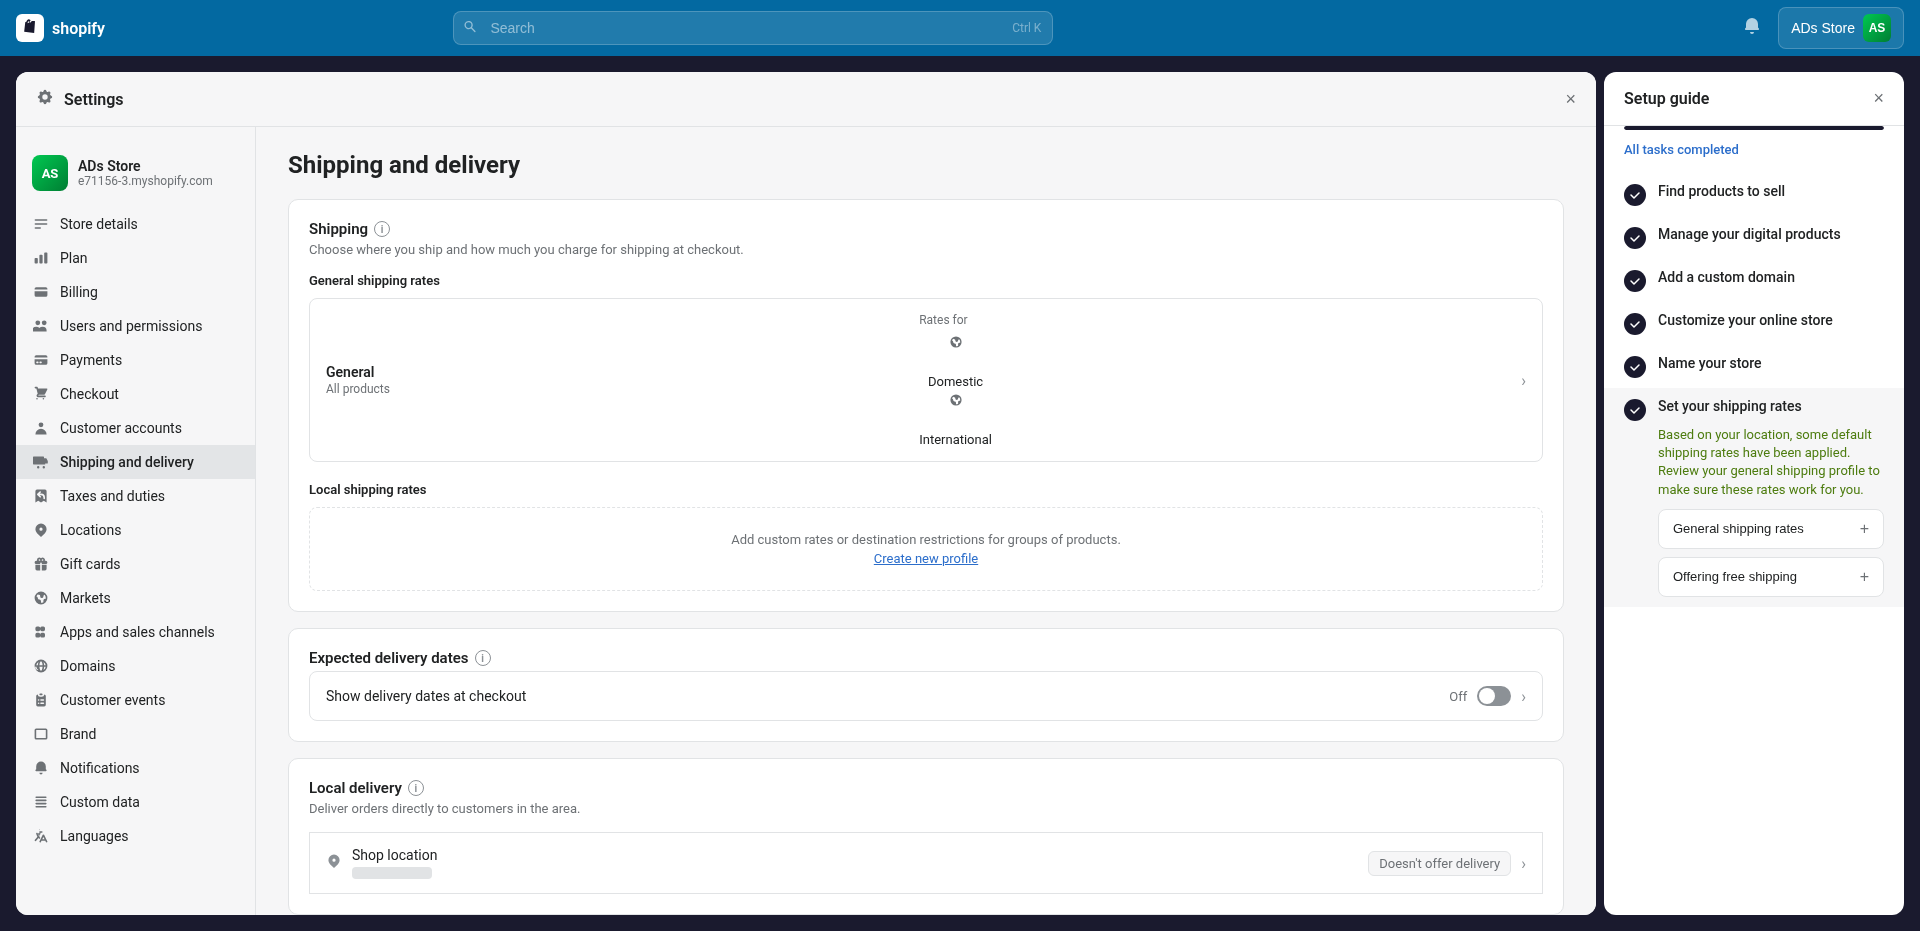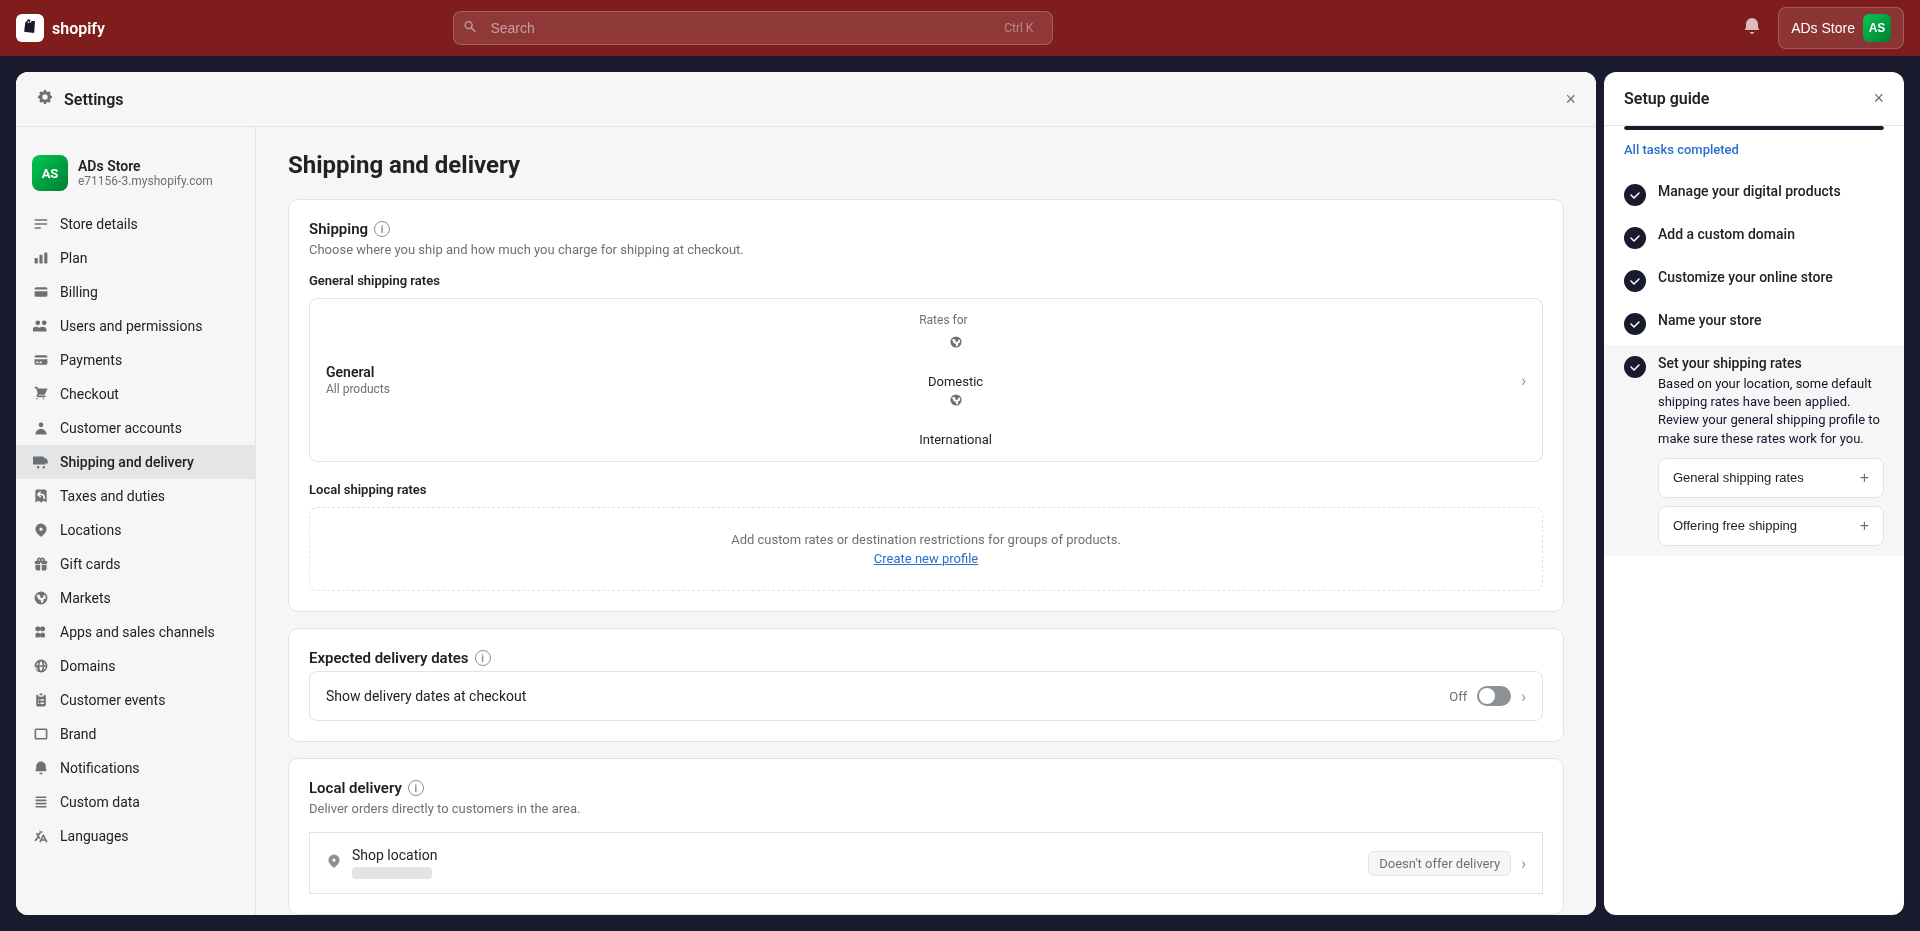--- a/index.html
+++ b/index.html
@@ -1,20 +1,20 @@
 <!DOCTYPE html>
 <html><head>
   <meta charset="utf-8">
   <style>
     * { box-sizing: border-box; margin: 0; padding: 0; }
     body { font-family: -apple-system, BlinkMacSystemFont, 'Segoe UI', Roboto, sans-serif; background: #1a1a2e; font-size: 14px; color: #202223; }
 
     
     .topnav {
-      background: #7f1d1d;
+      background: #0369a1;
       height: 56px;
       display: flex;
       align-items: center;
       padding: 0 16px;
       gap: 12px;
     }
     .topnav-logo {
       display: flex;
       align-items: center;
       gap: 8px;
@@ -51,21 +51,21 @@
     .search-bar input::placeholder { color: rgba(255,255,255,0.5); }
     .search-icon-wrap {
       position: absolute;
       left: 10px;
       top: 50%;
       transform: translateY(-50%);
       color: rgba(255,255,255,0.5);
     }
     .search-shortcut {
       position: absolute;
-      right: 20px;
+      right: 12px;
       top: 50%;
       transform: translateY(-50%);
       color: rgba(255,255,255,0.4);
       font-size: 12px;
     }
     .topnav-right {
       margin-left: auto;
       display: flex;
       align-items: center;
       gap: 12px;
@@ -404,21 +404,21 @@
       background: #1a1a2e;
       display: flex;
       align-items: center;
       justify-content: center;
       flex-shrink: 0;
       margin-top: 1px;
     }
     .check-circle svg { width: 12px; height: 12px; }
     .task-content { flex: 1; }
     .task-label { font-size: 14px; color: #202223; font-weight: 500; }
-    .task-desc { font-size: 13px; color: #0f172a; margin-top: 4px; line-height: 1.4; }
+    .task-desc { font-size: 13px; color: #4d7c0f; margin-top: 12px; line-height: 1.4; }
     .task-actions { margin-top: 10px; display: flex; flex-direction: column; gap: 8px; }
 
     .task-action-btn {
       display: flex;
       align-items: center;
       justify-content: space-between;
       padding: 10px 14px;
       border: 1px solid #e1e3e5;
       border-radius: 8px;
       background: white;
@@ -741,20 +741,30 @@
       <button class="setup-close">×</button>
     </div>
     <div class="setup-progress-bar">
       <div class="setup-progress-fill" style="width:100%;"></div>
     </div>
     <div class="all-tasks">All tasks completed</div>
 
     <div class="setup-body">
 
 
+      <div class="task-item">
+        <div class="check-circle">
+          <svg viewBox="0 0 12 12" fill="white">
+              <path d="M2 6l3 3 5-5" stroke="white" stroke-width="1.5" fill="none" stroke-linecap="round" stroke-linejoin="round"></path>
+            </svg>
+        </div>
+        <div class="task-content">
+          <div class="task-label">Find products to sell</div>
+        </div>
+      </div>
 
       <div class="task-item">
         <div class="check-circle">
           <svg viewBox="0 0 12 12" fill="white">
               <path d="M2 6l3 3 5-5" stroke="white" stroke-width="1.5" fill="none" stroke-linecap="round" stroke-linejoin="round"></path>
             </svg>
         </div>
         <div class="task-content">
           <div class="task-label">Manage your digital products</div>
         </div>

